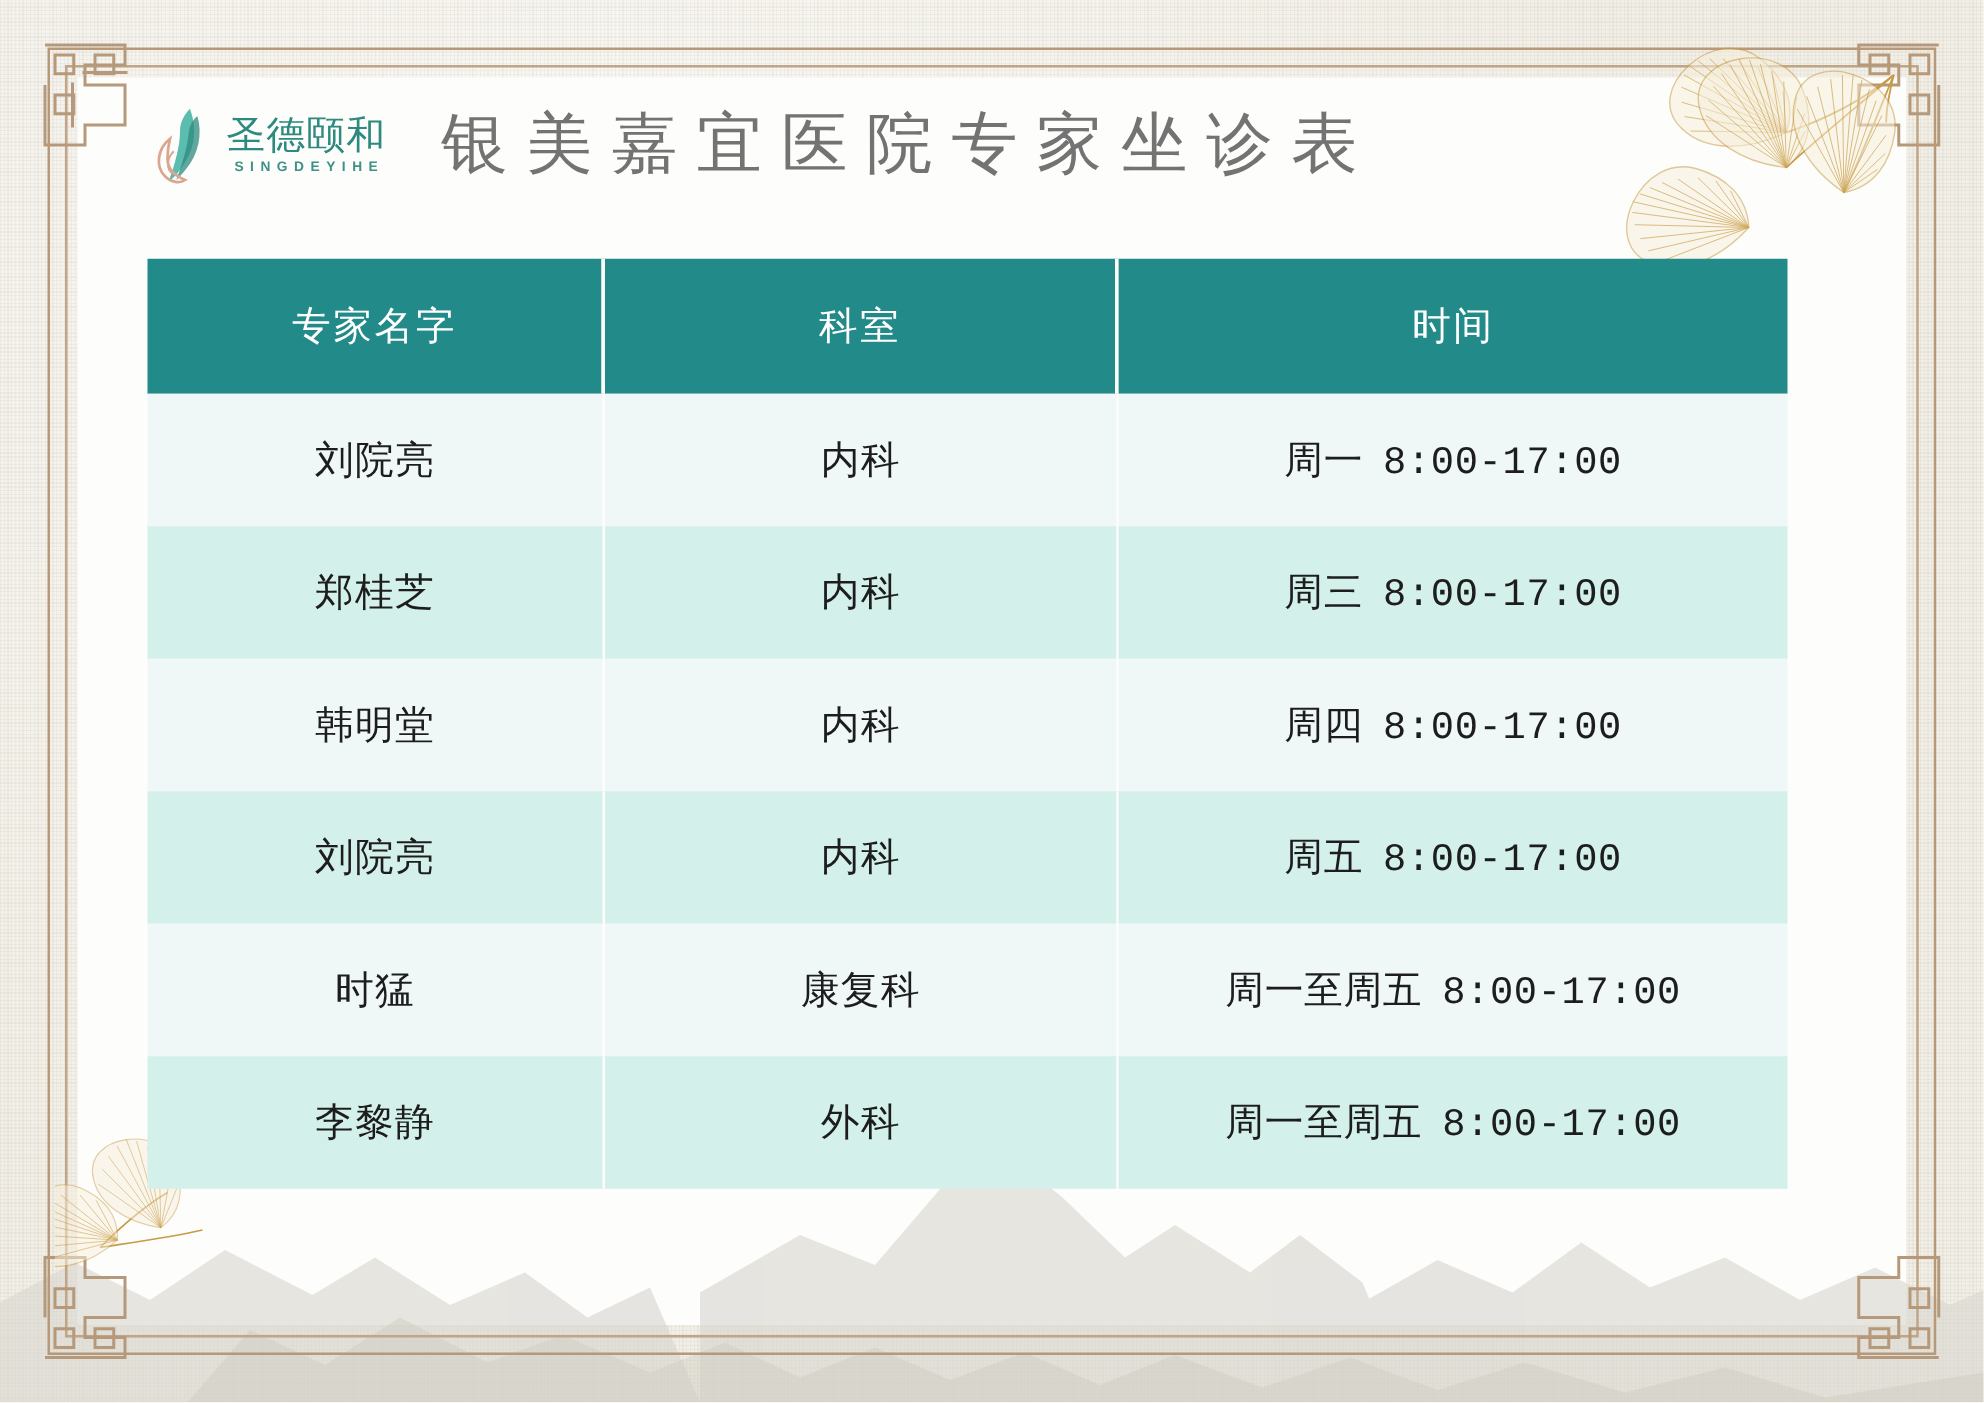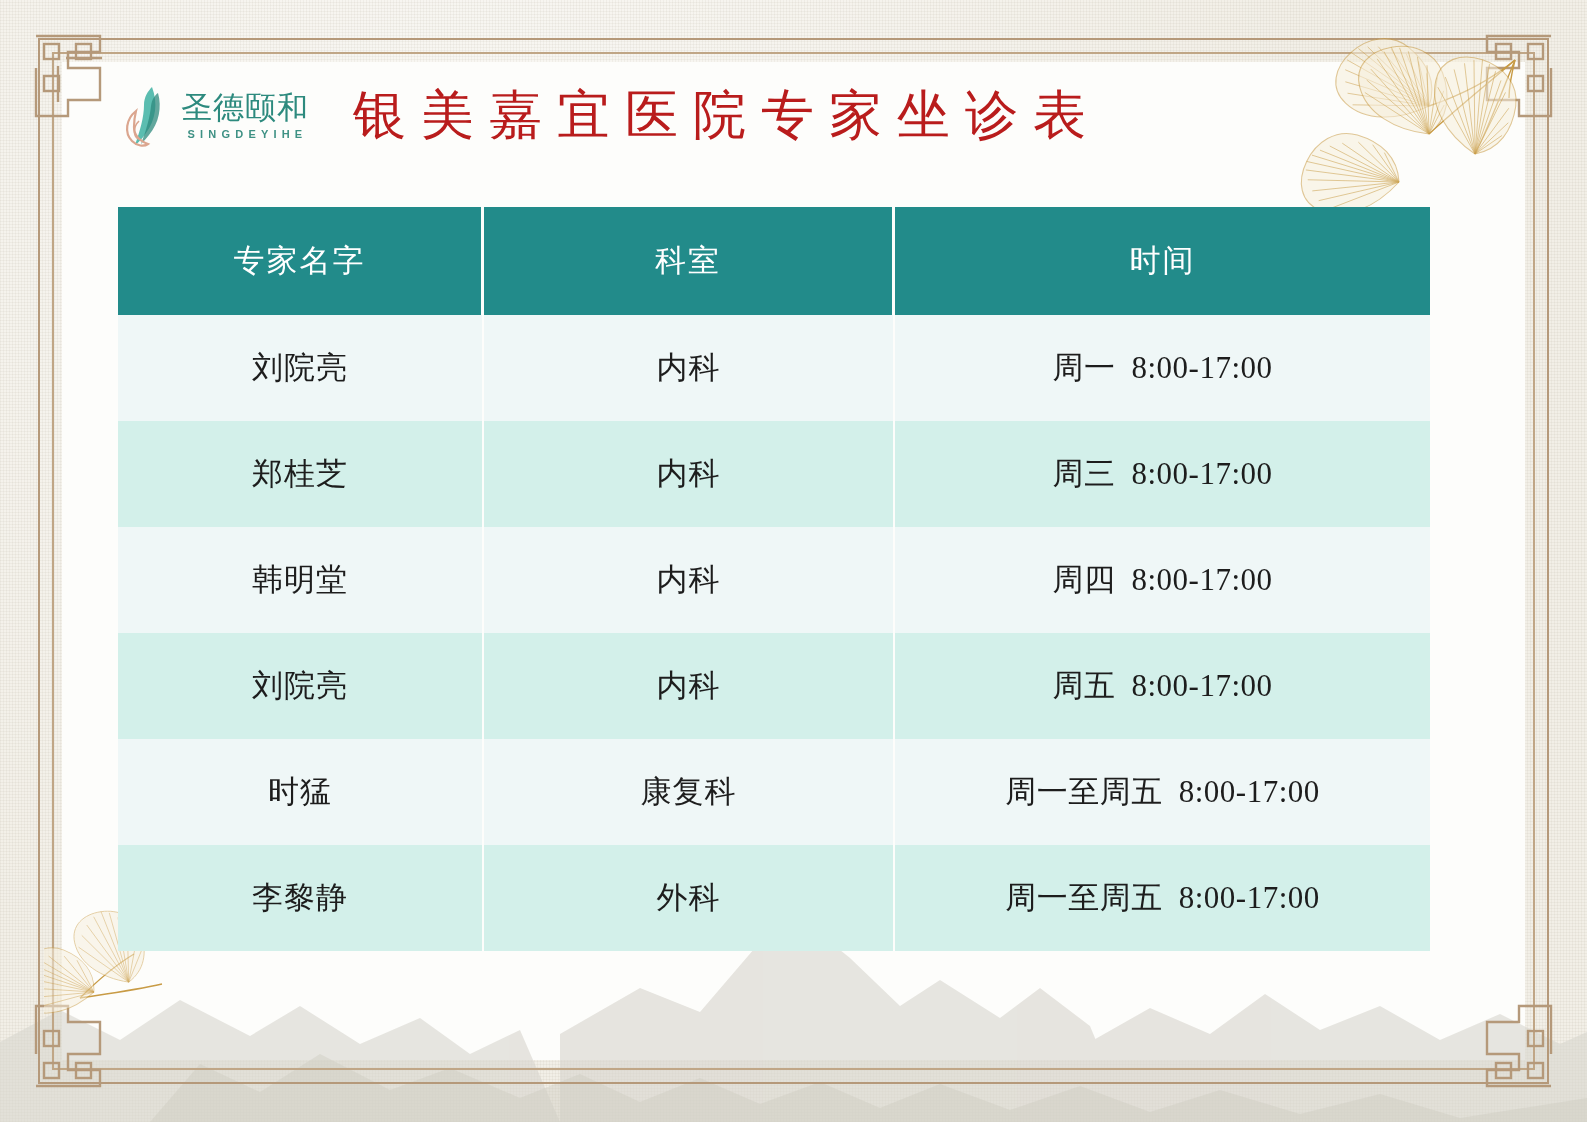--- a/index.html
+++ b/index.html
@@ -85,21 +85,21 @@
     line-height: 1.05;
   }
   .logo-en {
     font-size: 11px; letter-spacing: 5.2px; color: #3e9184; font-weight: 700;
     margin-top: 3px; padding-left: 5px;
   }
   .poster-title {
     margin-left: 44px;
     font-size: 53px;
     letter-spacing: 15px;
-    color: #b91c1c;
+    color: #737373;
     font-weight: 500;
     white-space: nowrap;
   }
 
   
   .schedule {
     position: absolute;
     left: 118px; top: 207px; width: 1312px;
     border-collapse: separate;
     border-spacing: 0;
@@ -127,21 +127,21 @@
     text-align: center;
     vertical-align: middle;
     font-size: 31px;
     color: #1d1d1d;
     border-right: 2px solid #fdfdfb;
     letter-spacing: 1px;
     font-family: "Liberation Serif", "DejaVu Serif", serif;
   }
   .schedule tbody td:last-child { border-right: none; }
   .schedule tbody td.time-cell {
-    font-family: Liberation Serif, serif;
+    font-family: Liberation Mono, monospace;
     letter-spacing: 0.5px;
   }
   .schedule tbody tr:nth-child(odd)  td { background: #eff7f7; }
   .schedule tbody tr:nth-child(even) td { background: #d3f0ea; }
 
   .time-day { margin-right: 16px; }
 </style>
 </head>
 <body>
 

